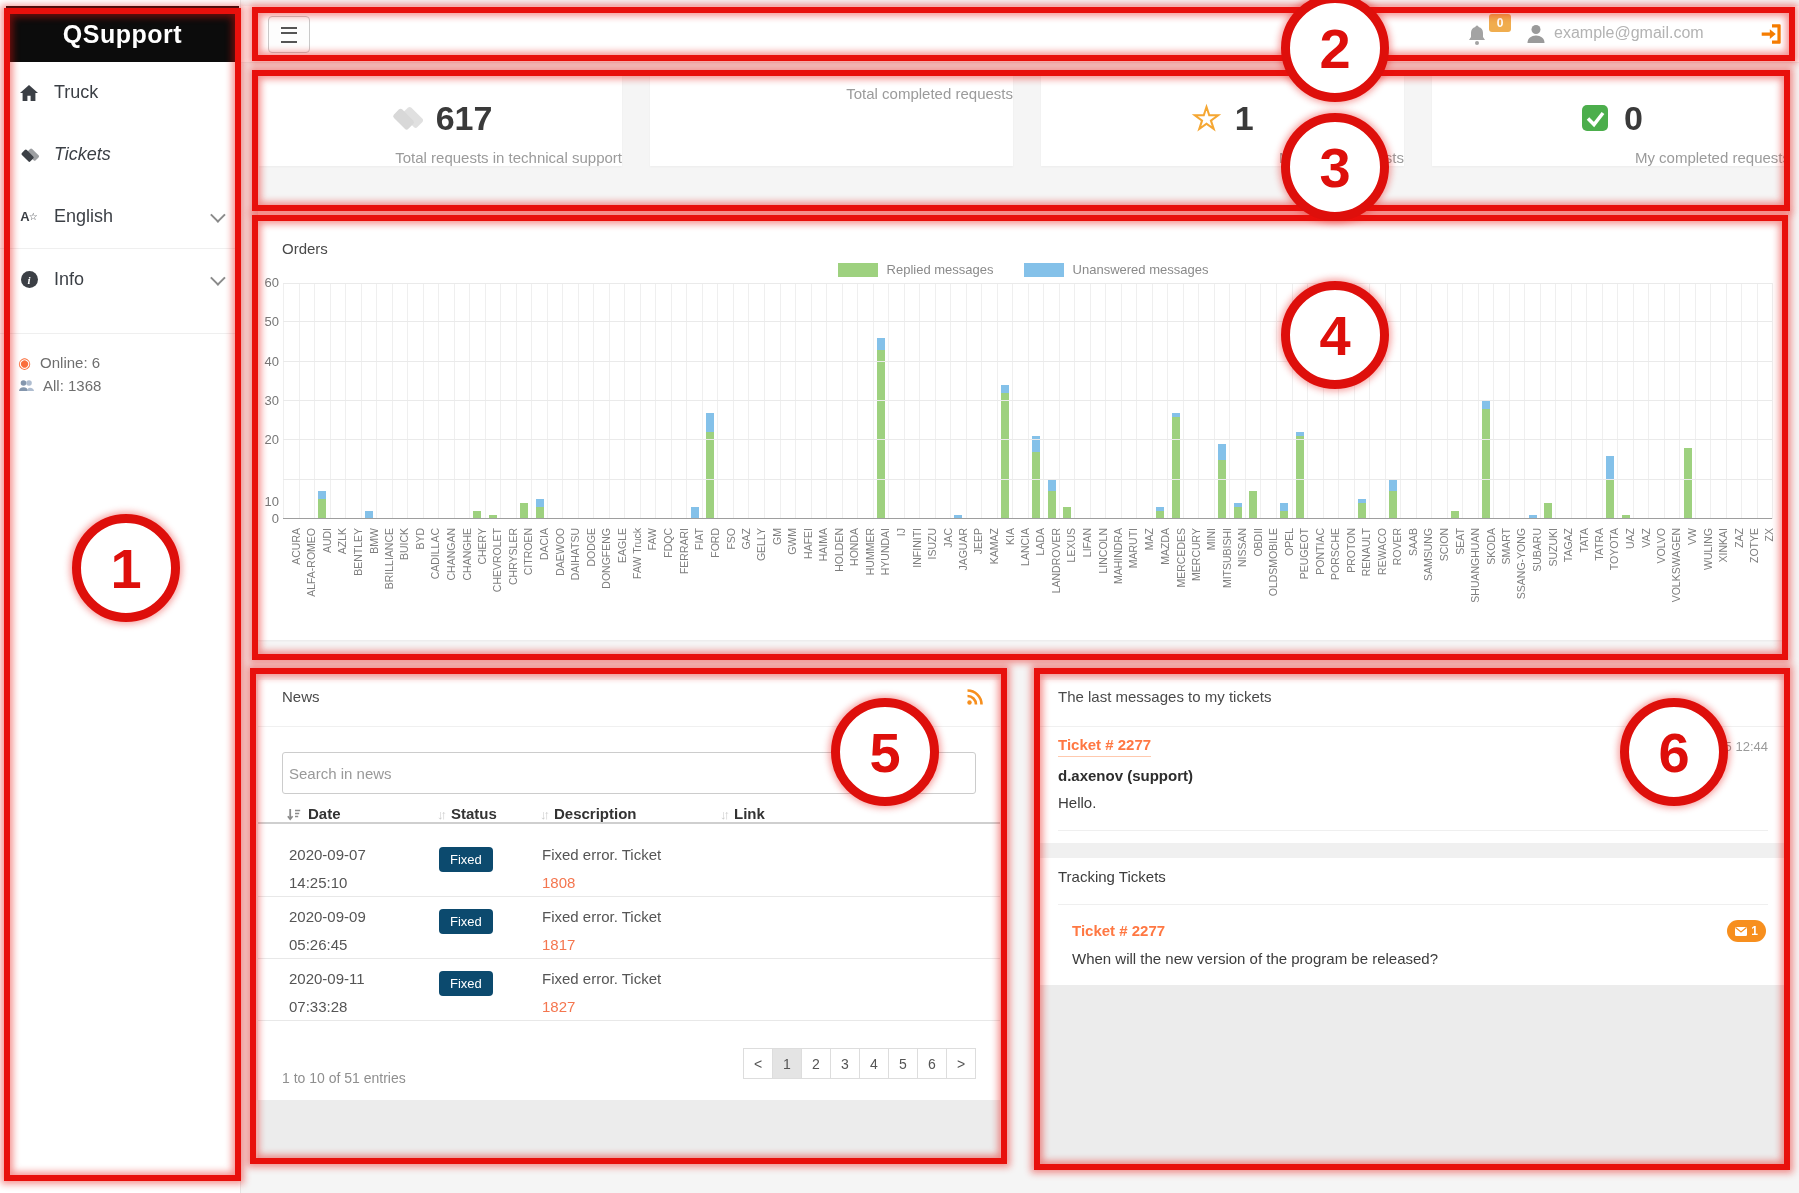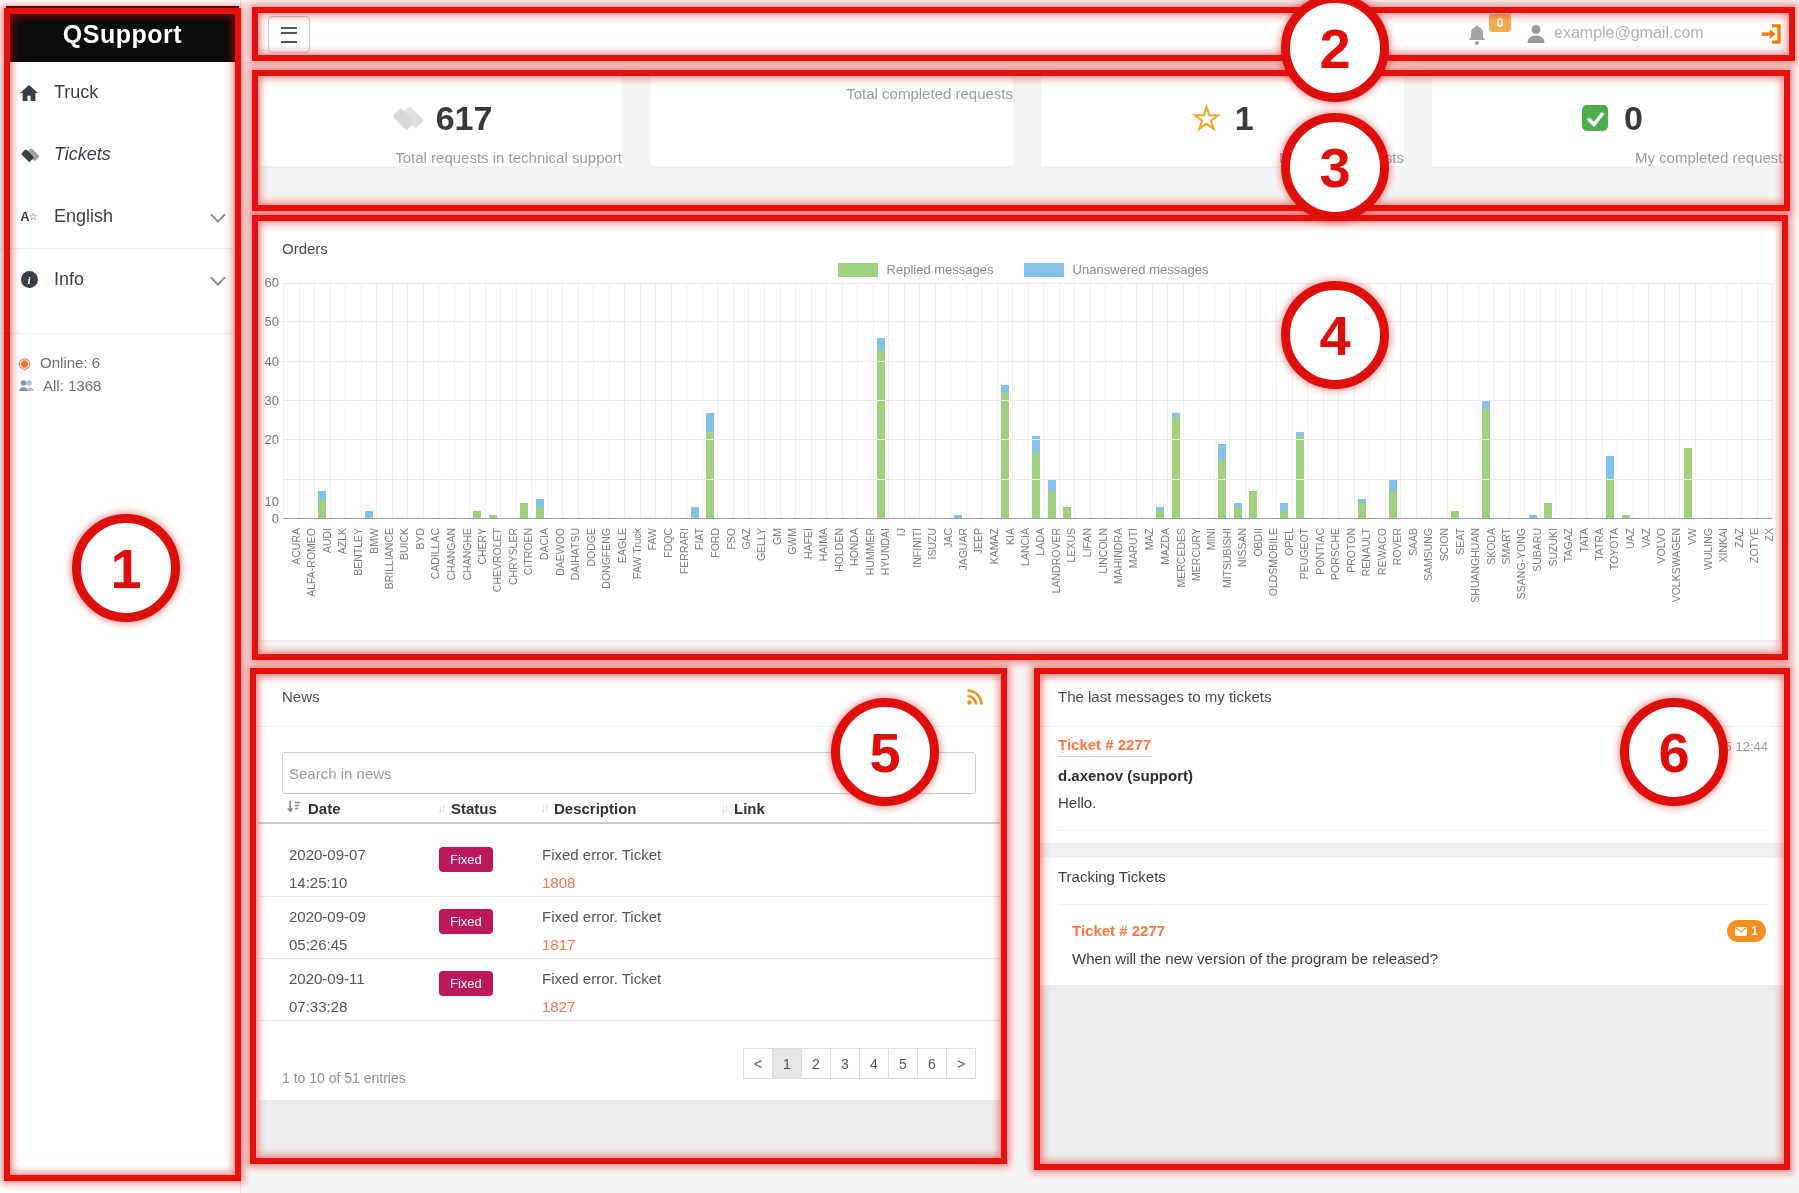--- a/index.html
+++ b/index.html
@@ -55,26 +55,26 @@
 
   
   .news-card{left:258px;top:680px;width:742px;height:420px;}
   .panel-title{position:absolute;left:24px;top:8px;font-size:15px;color:#4a4a4a;}
   .rss{position:absolute;right:16px;top:8px;cursor:pointer;}
   .panel-divider{position:absolute;left:0;right:0;top:46px;height:1px;background:#f0f0f0;}
   .search{position:absolute;left:24px;top:72px;width:694px;height:42px;border:1px solid #ccc;border-radius:3px;font-size:15px;color:#555;pad
 ding:0;padding-left:6px;box-sizing:border-box;font-family:"Liberation Sans",sans-serif;outline:none;}
   .search::placeholder{color:#999;}
   .thead{position:absolute;left:0;top:120px;right:0;display:grid;grid-template-columns:150px 103px 180px 1fr;padding-left:29px;font-weight:bold;font-size:15px;color:#333;height:22px;border-bottom:2px solid #cfcfcf;}
-  .thead .hcell{display:flex;align-items:flex-start;gap:7px;cursor:pointer;}
+  .thead .hcell{display:flex;align-items:flex-end;gap:7px;cursor:pointer;}
   .sort-light{color:#ccc;font-size:13px;letter-spacing:-3px;}
   .tbody{position:absolute;left:0;top:155px;right:0;}
   .trow{display:grid;grid-template-columns:150px 103px 180px 1fr;padding-left:31px;height:61px;border-bottom:1px solid #e8e8e8;font-size:15px;color:#555;}
   .two-line{padding-top:6px;line-height:28px;}
-  .badge{display:inline-block;background:#be185d;color:#fff;font-size:13px;padding:5px 11px;border-radius:4px;margin-top:12px;}
+  .badge{display:inline-block;background:#0c4a6e;color:#fff;font-size:13px;padding:5px 11px;border-radius:4px;margin-top:12px;}
   .lnk{color:#f4764f;cursor:pointer;}
   .pager{position:absolute;right:24px;top:368px;display:flex;}
   .page{min-width:30px;height:31px;border:1px solid #ddd;margin-left:-1px;display:flex;align-items:center;justify-content:center;font-size:14px;color:#555;background:#fff;cursor:pointer;box-sizing:border-box;padding:0 4px;}
   .page.active{background:#e4e4e4;}
   .entries{position:absolute;left:24px;top:390px;font-size:14px;color:#8f8f8f;}
   .news-gray{position:absolute;left:258px;top:1100px;width:742px;height:64px;background:#ececec;}
 
   
   .msg-card{left:1040px;top:680px;width:746px;height:355px;}
   .msg-ticket{position:absolute;left:18px;top:56px;font-size:15px;font-weight:bold;color:#ff7843;border-bottom:1px solid #ffc9ae;padding-bottom:3px;cursor:pointer;}

